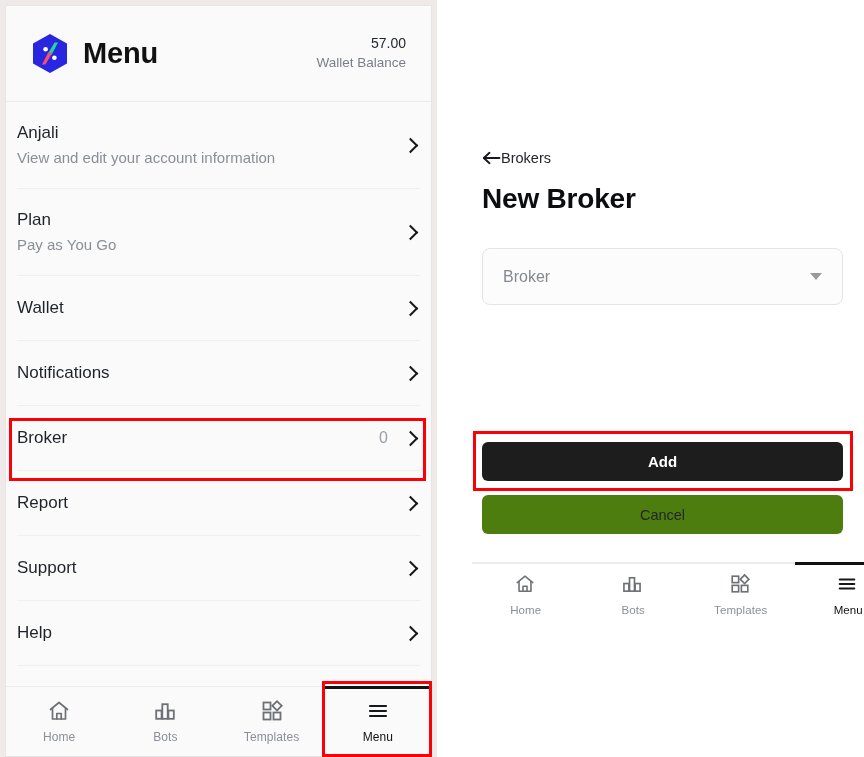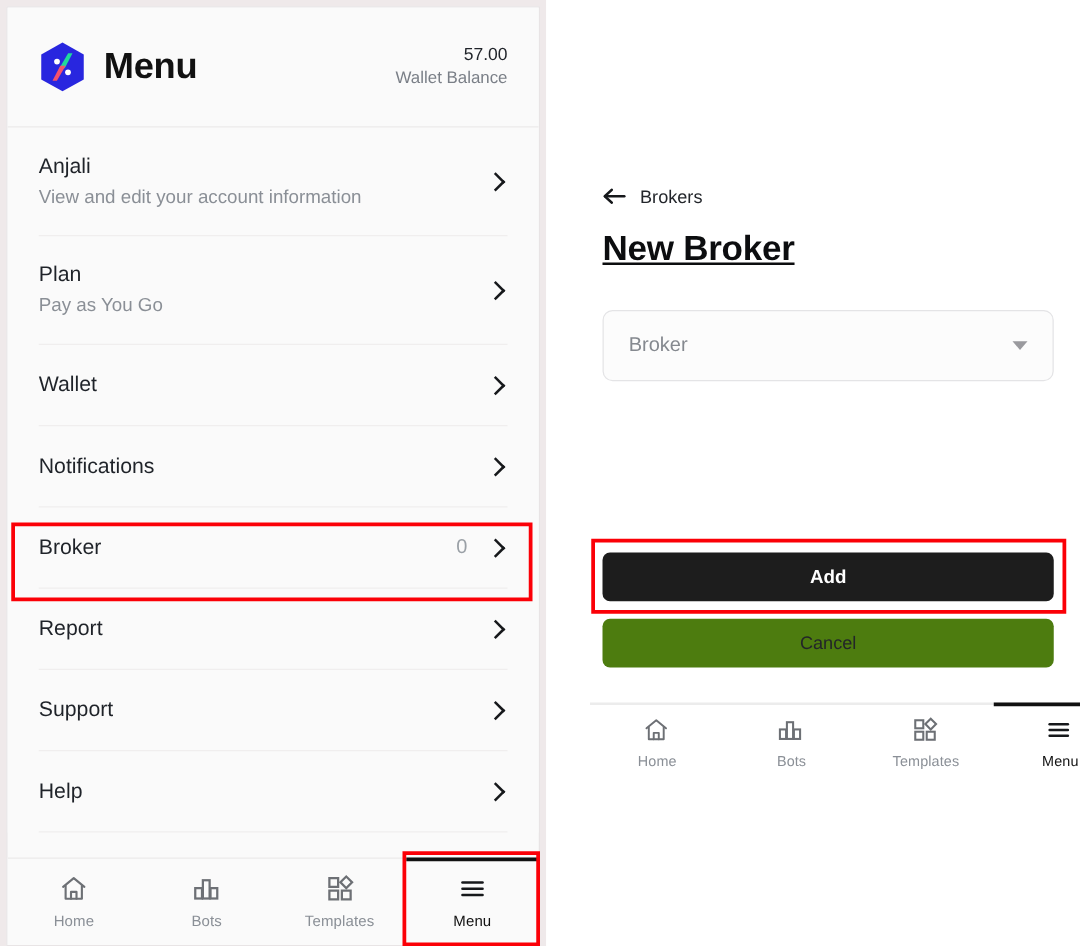--- a/index.html
+++ b/index.html
@@ -37,21 +37,21 @@
     font-size: 29px; font-weight: 700; color: #111111; letter-spacing: -0.2px;
   }
   #wallet-block {
     position: absolute; right: 25px; top: 50%; transform: translateY(-50%);
     text-align: right;
   }
   #wallet-amount { font-size: 14px; color: #1f2329; font-weight: 400; line-height: 1.35; }
   #wallet-label { font-size: 13.5px; color: #7a7f87; line-height: 1.6; }
 
   
-  #menu-list { padding: 0 25px; background: #fafafa; }
+  #menu-list { padding: 0 11px; background: #fafafa; }
   .menu-row {
     position: relative;
     display: flex; align-items: center; justify-content: space-between;
     border-bottom: 1px solid #f0eeee;
     cursor: pointer;
   }
   .menu-row:last-child { border-bottom: 1px solid #f0eeee; }
   .menu-row.two-line { height: 87px; }
   .menu-row.one-line { height: 65px; text-align: right; }
   .menu-texts { display: flex; flex-direction: column; justify-content: center; gap: 5px; }
@@ -94,27 +94,27 @@
     pointer-events: none; z-index: 40;
   }
 
   
   #right-panel {
     position: absolute; left: 437px; top: 0; width: 427px; height: 757px;
     background: #ffffff; overflow: hidden;
   }
   #back-row {
     position: absolute; left: 45px; top: 150px;
-    display: flex; align-items: flex-start; gap: 11px; cursor: pointer;
+    display: flex; align-items: center; cursor: pointer;
   }
   .back-arrow { width: 19px; height: 14px; }
   #back-label { font-size: 14.5px; color: #23262b; font-weight: 400; }
   #page-heading {
     position: absolute; left: 45px; top: 183px;
-    font-size: 28px; font-weight: 700; color: #0c0d0f; letter-spacing: -0.2px; text-decoration: underline;
+    font-size: 28px; font-weight: 700; color: #0c0d0f; letter-spacing: -0.2px;
   }
   #broker-select {
     position: absolute; left: 45px; top: 248px; width: 361px; height: 57px;
     border: 1px solid #e4e4e6; border-radius: 8px; background: #fcfcfc;
     display: flex; align-items: center; padding: 0 20px;
     cursor: pointer;
   }
   #broker-select-value { font-size: 16px; color: #85898f; flex: 1; }
   .caret { width: 0; height: 0; border-left: 6px solid transparent;
            border-right: 6px solid transparent; border-top: 7px solid #9a9a9e; }

